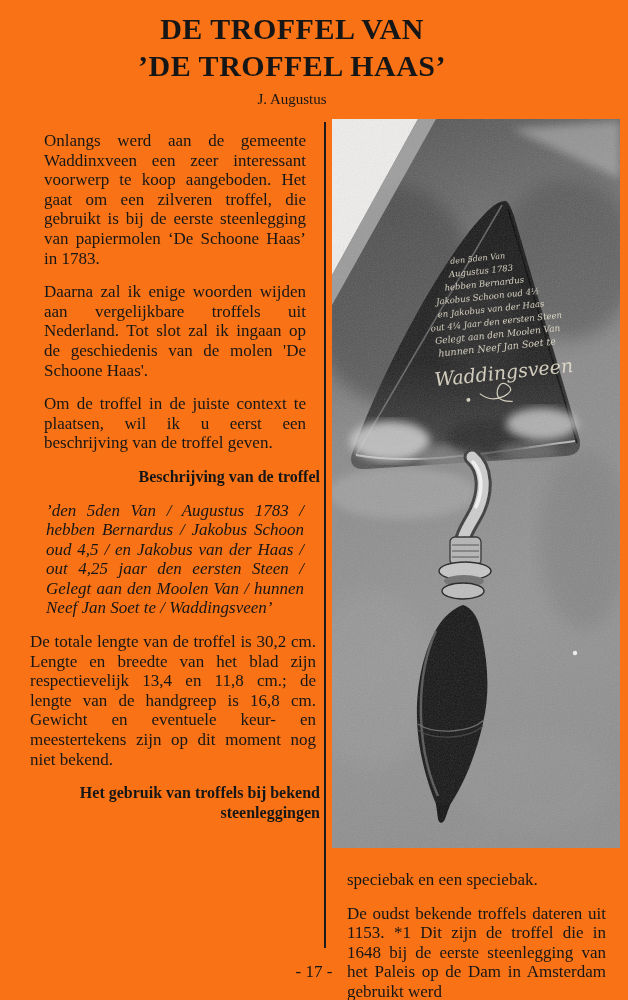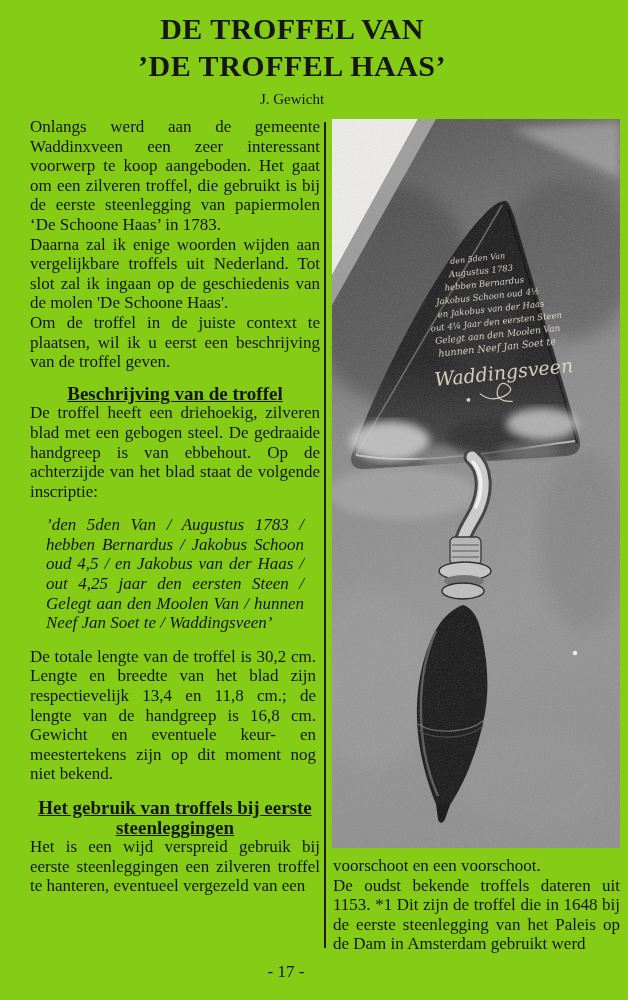--- a/index.html
+++ b/index.html
@@ -1,62 +1,60 @@
 <!DOCTYPE html>
 <html><head>
 <meta charset="utf-8">
 <style>
   html,body { margin:0; padding:0; background:#e9e9e9; }
   #page {
     position:relative; width:628px; height:1000px; margin:0 auto;
-    background:#84cc16; overflow:hidden; color:#161616;
+    background:#f97316; overflow:hidden; color:#161616;
     font-family:"Liberation Serif", serif;
   }
   .title-block { position:absolute; left:0; top:10px; width:584px; text-align:center; }
   .title-line { font-weight:bold; font-size:30px; line-height:37px; letter-spacing:0.5px; }
   .author { margin-top:6px; font-size:15px; line-height:18px; }
 
   .col-left { position:absolute; left:30px; top:117px; width:290px; }
   .col-right-text { position:absolute; left:333px; top:856px; width:287px; }
 
-  .body-par { margin:0; font-size:17px; line-height:19.6px; text-align:justify; }
-  .sec-heading { margin:12px 0 0 0; font-size:19px; line-height:19.6px; font-weight:bold; text-align:center;text-decoration:underline; }
+  .body-par { margin:14px; font-size:17px; line-height:19.6px; text-align:justify; }
+  .sec-heading { margin:12px 0 0 0; font-size:16px; line-height:19.6px; font-weight:bold; text-align:right; }
   .quote-par { margin:14px 16px; font-style:italic; }
   .meas-par { margin:0 4px 14px 0; }
 
   .column-divider { position:absolute; left:324px; top:122px; width:1.6px; height:826px; background:#1c1c1c; }
 
   .photo-frame { position:absolute; left:332px; top:119px; width:288px; height:729px; background:#8c8c8c; }
   .photo-frame svg { display:block; }
 
-  .footer { position:absolute; left:0; top:962px; width:572px; text-align:center; font-size:17px; }
+  .footer { position:absolute; left:0; top:962px; width:628px; text-align:center; font-size:17px; }
 </style>
 </head>
 <body>
 
 <div id="page">
 
   <div class="title-block">
     <div class="title-line">DE TROFFEL VAN</div>
     <div class="title-line">’DE TROFFEL HAAS’</div>
-    <div class="author">J. Gewicht</div>
+    <div class="author">J. Augustus</div>
   </div>
 
   <div class="col-left">
     <p class="body-par">Onlangs werd aan de gemeente Waddinxveen een zeer interessant voorwerp te koop aangeboden. Het gaat om een zilveren troffel, die gebruikt is bij de eerste steenlegging van papiermolen ‘De Schoone Haas’ in 1783.</p>
     <p class="body-par">Daarna zal ik enige woorden wijden aan vergelijkbare troffels uit Nederland. Tot slot zal ik ingaan op de geschiedenis van de molen 'De Schoone Haas'.</p>
     <p class="body-par">Om de troffel in de juiste context te plaatsen, wil ik u eerst een beschrijving van de troffel geven.</p>
 
     <p class="sec-heading">Beschrijving van de troffel</p>
-    <p class="body-par">De troffel heeft een driehoekig, zilveren blad met een gebogen steel. De gedraaide handgreep is van ebbehout. Op de achterzijde van het blad staat de volgende inscriptie:</p>
     <p class="body-par quote-par">’den 5den Van / Augustus 1783 / hebben Bernardus / Jakobus Schoon oud 4,5 / en Jakobus van der Haas / out 4,25 jaar den eersten Steen / Gelegt aan den Moolen Van / hunnen Neef Jan Soet te / Waddingsveen’</p>
     <p class="body-par meas-par">De totale lengte van de troffel is 30,2 cm. Lengte en breedte van het blad zijn respectievelijk 13,4 en 11,8 cm.; de lengte van de handgreep is 16,8 cm. Gewicht en eventuele keur- en meestertekens zijn op dit moment nog niet bekend.</p>
 
-    <p class="sec-heading">Het gebruik van troffels bij eerste steenleggingen</p>
-    <p class="body-par">Het is een wijd verspreid gebruik bij eerste steenleggingen een zilveren troffel te hanteren, eventueel vergezeld van een</p>
+    <p class="sec-heading">Het gebruik van troffels bij bekend steenleggingen</p>
   </div>
 
   <div class="column-divider"></div>
 
   <div class="photo-frame">
     <svg width="288" height="729" viewBox="0 0 288 729" xmlns="http://www.w3.org/2000/svg">
       <defs>
         <linearGradient id="bgGrad" x1="0" y1="0" x2="0.15" y2="1">
           <stop offset="0" stop-color="#4f4f4f"></stop>
           <stop offset="0.22" stop-color="#6e6e6e"></stop>
@@ -143,19 +141,19 @@
         <path d="M104,685 L118,686 L113,700 C111,705 107,705 106,700 Z" fill="#0f0f0f"></path>
       </g>
 
       <circle cx="243" cy="534" r="2.2" fill="#f2f2f2"></circle>
 
       <rect width="288" height="729" filter="url(#grain)" opacity="0.2"></rect>
     </svg>
   </div>
 
   <div class="col-right-text">
-    <p class="body-par">voorschoot en een voorschoot.</p>
+    <p class="body-par">speciebak en een speciebak.</p>
     <p class="body-par">De oudst bekende troffels dateren uit 1153. *1 Dit zijn de troffel die in 1648 bij de eerste steenlegging van het Paleis op de Dam in Amsterdam gebruikt werd</p>
   </div>
 
   <div class="footer">- 17 -</div>
 
 </div>
 
 </body></html>

